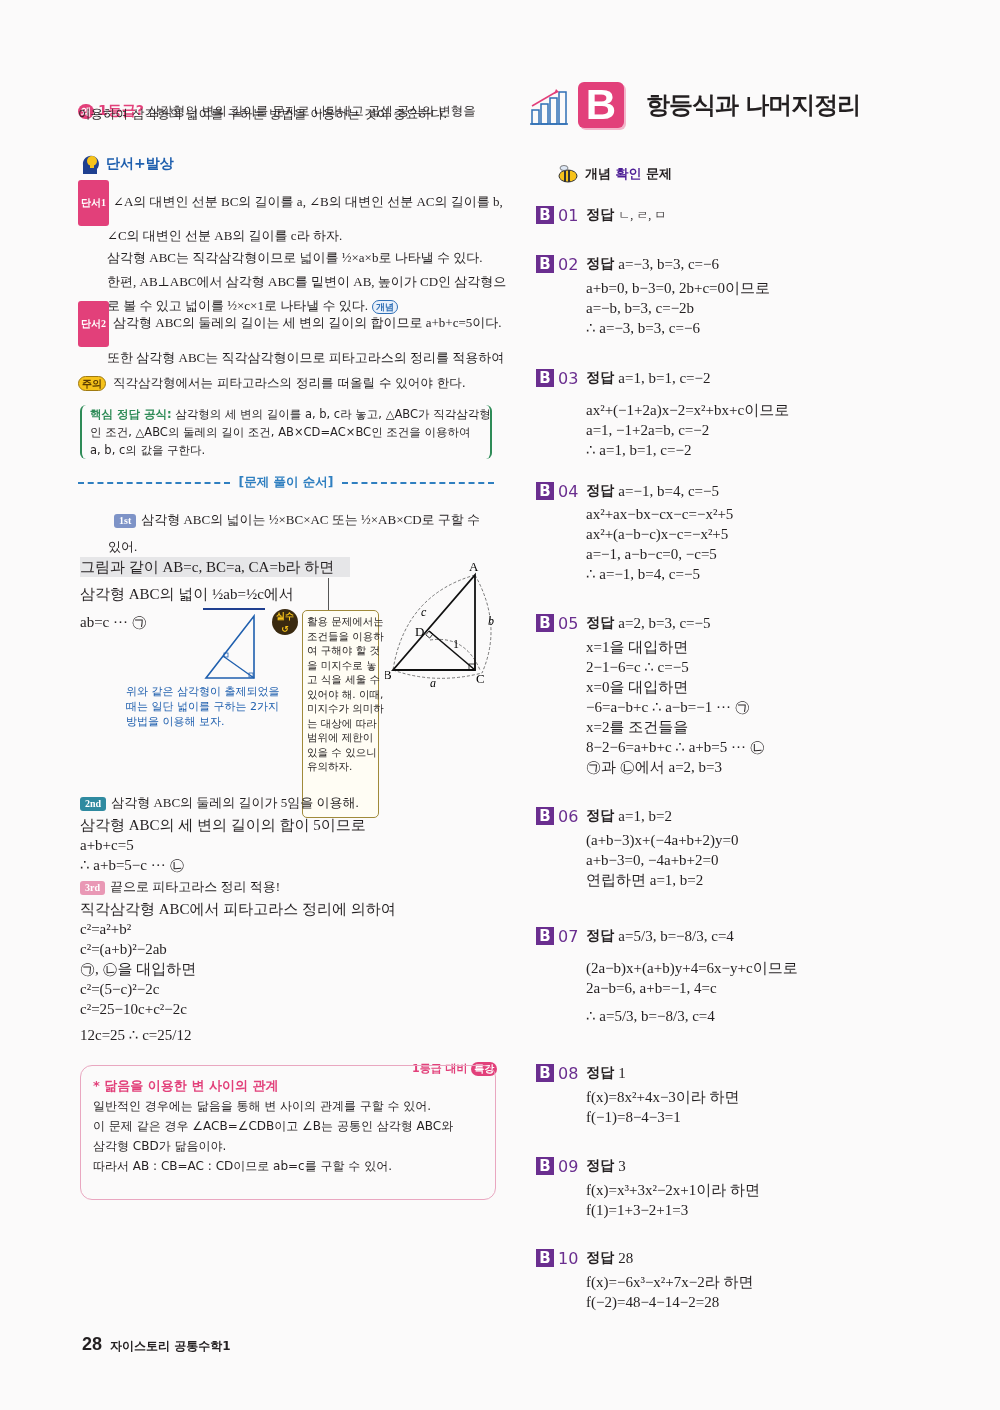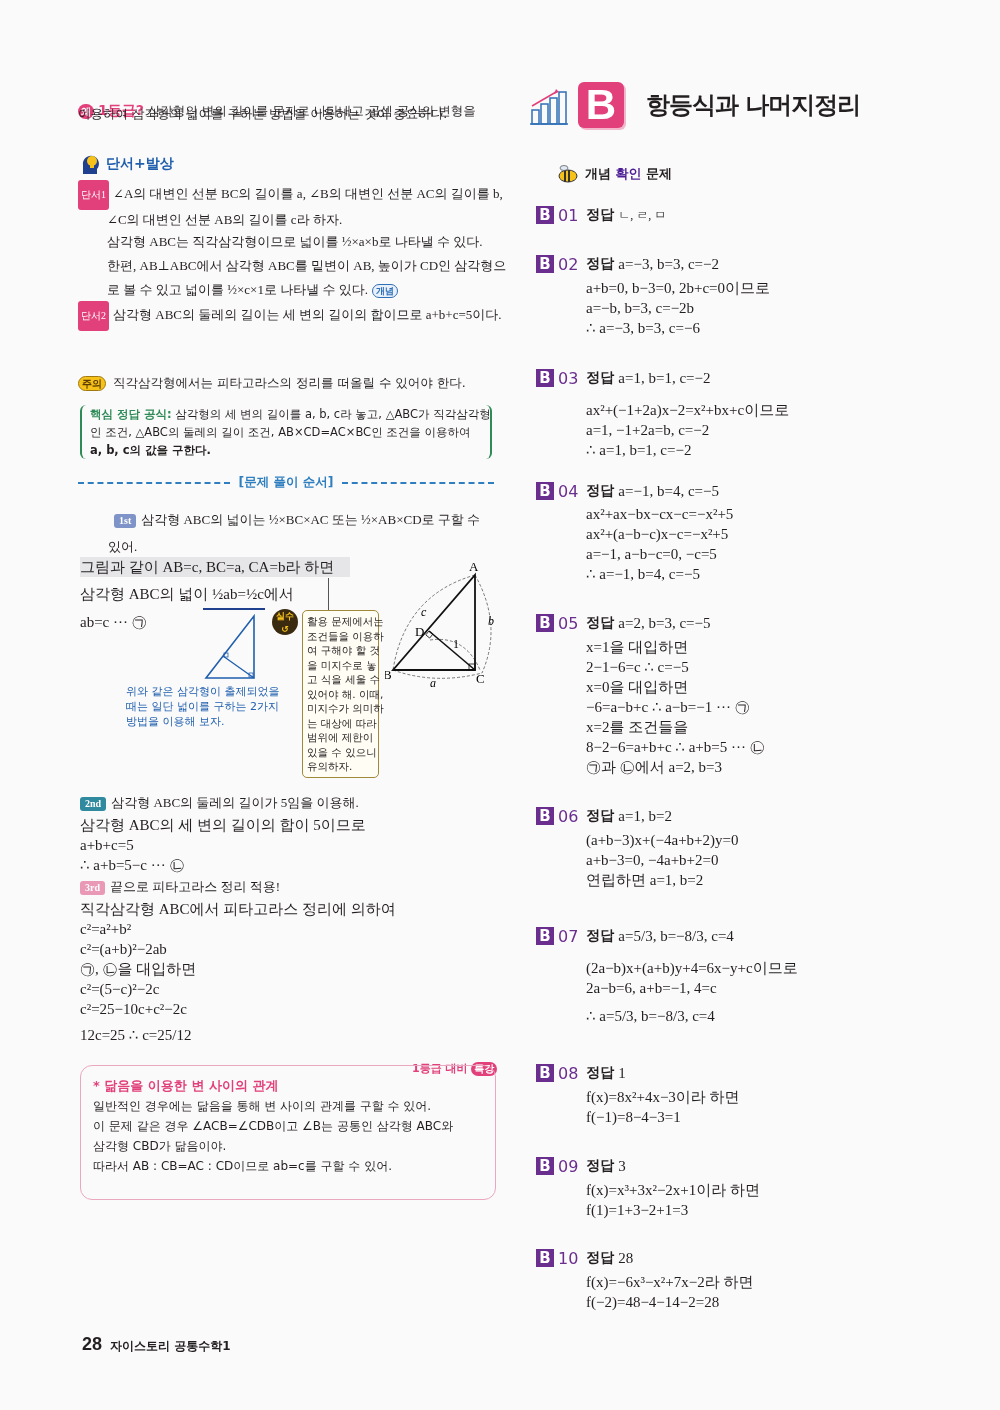--- a/index.html
+++ b/index.html
@@ -3,21 +3,21 @@
 <meta charset="utf-8">
 <style>
   * { box-sizing: border-box; margin: 0; padding: 0; }
   body {
     width: 1000px; height: 1410px; background: #fbfafa; position: relative;
     font-family: "DejaVu Sans", sans-serif; color: #231f20; overflow: hidden;
   }
   .abs { position: absolute; }
   .line { font-size: 12.5px; line-height: 20px; white-space: nowrap; }
   .sline { font-family: "Liberation Serif", "DejaVu Serif", serif; font-size: 15px; line-height: 20px; white-space: nowrap; }
-  .badge-pink { display:inline-block; background:#e2407a; color:#fff; font-size:10px; font-weight:normal; padding:8px 3px; border-radius:3px; line-height:14px; margin-right:4px; }
+  .badge-pink { display:inline-block; background:#e2407a; color:#fff; font-size:10px; font-weight:bold; padding:16px 3px; border-radius:3px; line-height:14px; margin-right:4px; }
   .step-badge { display:inline-block; color:#fff; font-size:10px; font-weight:bold; padding:0 5px; border-radius:3px; line-height:14px; margin-right:5px; }
   .circle-tag { display:inline-block; border:1px solid #2f6fb5; color:#2f6fb5; border-radius:9px; font-size:9px; font-weight:bold; padding:0 3px; line-height:12px; margin-left:4px; background:#e8f0fb; }
   .bnum { display:inline-block; background:#6a2e8f; color:#fff; font-weight:bold; font-size:15px; width:18px; height:18px; line-height:18px; text-align:center; margin-right:4px; }
   .qnum { color:#6a2e8f; font-size:16px; margin-right:8px; }
   .jd { font-weight:bold; font-size:14px; margin-right:4px; }
   .sol { position:absolute; left:586px; }
 </style>
 </head>
 <body>
 
@@ -46,33 +46,34 @@
   <div class="sline" style="font-size:13px;padding-left:29px;margin-top:4px;">한편, AB⊥ABC에서 삼각형 ABC를 밑변이 AB, 높이가 CD인 삼각형으</div>
   <div class="sline" style="font-size:13px;padding-left:29px;margin-top:4px;">
     <span>로 볼 수 있고 넓이를 ½×c×1로 나타낼 수 있다.</span><span class="circle-tag">개념</span>
   </div>
 </div>
 
 <div class="abs" style="left:78px;top:301px;">
   <div class="sline" style="font-size:13px;">
     <span class="badge-pink">단서2</span><span>삼각형 ABC의 둘레의 길이는 세 변의 길이의 합이므로 a+b+c=5이다.</span>
   </div>
+  <div class="sline" style="font-size:13px;padding-left:29px;margin-top:1px;">또한 삼각형 ABC는 직각삼각형이므로 피타고라스의 정리를 적용하여</div>
 </div>
 
 <div class="abs line" style="left:78px;top:373px;">
   <span style="display:inline-block;background:#f6c21a;color:#5a3a00;border:1px solid #a07a10;border-radius:9px;font-size:10px;font-weight:bold;padding:0 3px;line-height:13px;margin-right:3px;">주의</span>
   <span>직각삼각형에서는 피타고라스의 정리를 떠올릴 수 있어야 한다.</span>
 </div>
 
 <div class="abs" style="left:80px;top:405px;width:412px;height:54px;border-left:2px solid #2e8b57;border-right:2px solid #2e8b57;border-radius:6px;padding:0 8px;">
   <div class="line" style="font-size:11.5px;line-height:18px;">
     <span style="color:#2e8b57;font-weight:bold;">핵심 정답 공식:</span> <span>삼각형의 세 변의 길이를 a, b, c라 놓고, △ABC가 직각삼각형</span>
   </div>
   <div class="line" style="font-size:11.5px;line-height:18px;">인 조건, △ABC의 둘레의 길이 조건, AB×CD=AC×BC인 조건을 이용하여</div>
-  <div class="line" style="font-size:11.5px;line-height:18px;font-weight:bold;">a, b, c의 값을 구한다.</div>
+  <div class="line" style="font-size:11.5px;line-height:18px;">a, b, c의 값을 구한다.</div>
 </div>
 
 <div class="abs" style="left:78px;top:474px;width:416px;display:flex;align-items:center;">
   <div style="flex:1;border-top:2px dashed #2f7fc0;"></div>
   <span style="color:#2f7fc0;font-weight:bold;font-size:12.5px;margin:0 8px;">[문제 풀이 순서]</span>
   <div style="flex:1;border-top:2px dashed #2f7fc0;"></div>
 </div>
 
 <div class="abs" style="left:78px;top:510px;">
   <div class="sline" style="font-size:13px;margin-left:36px;">
@@ -95,21 +96,21 @@
 </svg>
 <div class="abs" style="left:126px;top:684px;color:#1f5fae;font-size:11px;line-height:15px;">
   <div>위와 같은 삼각형이 출제되었을</div>
   <div>때는 일단 넓이를 구하는 2가지</div>
   <div>방법을 이용해 보자.</div>
 </div>
 
 <div class="abs" style="left:272px;top:609px;width:26px;height:26px;border-radius:50%;background:#3a2a10;color:#f6c21a;font-size:9px;font-weight:bold;text-align:center;line-height:13px;padding-top:1px;">
   <span>실수</span><br>↺
 </div>
-<div class="abs" style="left:302px;top:610px;width:77px;height:168px;border:1.5px solid #a08a3a;border-radius:5px;background:#fffdf4;padding:3px 4px;font-size:10.5px;line-height:14.5px;white-space:nowrap;">
+<div class="abs" style="left:302px;top:610px;width:77px;height:208px;border:1.5px solid #a08a3a;border-radius:5px;background:#fffdf4;padding:3px 4px;font-size:10.5px;line-height:14.5px;white-space:nowrap;">
   <div>활용 문제에서는</div>
   <div>조건들을 이용하</div>
   <div>여 구해야 할 것</div>
   <div>을 미지수로 놓</div>
   <div>고 식을 세울 수</div>
   <div>있어야 해. 이때,</div>
   <div>미지수가 의미하</div>
   <div>는 대상에 따라</div>
   <div>범위에 제한이</div>
   <div>있을 수 있으니</div>
@@ -206,21 +207,21 @@
   <span class="bnum">B</span>
   <span class="qnum">01</span>
   <span class="jd">정답</span>
   <span class="sline" style="font-size:12px;">ㄴ, ㄹ, ㅁ</span>
 </div>
 
 <div class="abs" style="left:536px;top:254px;display:flex;align-items:center;">
   <span class="bnum">B</span>
   <span class="qnum">02</span>
   <span class="jd">정답</span>
-  <span class="sline">a=−3, b=3, c=−2</span>
+  <span class="sline">a=−3, b=3, c=−6</span>
 </div>
 <div class="sol" style="top:278px;">
   <div class="sline">a+b=0, b−3=0, 2b+c=0이므로</div>
   <div class="sline">a=−b, b=3, c=−2b</div>
   <div class="sline">∴ a=−3, b=3, c=−6</div>
 </div>
 
 <div class="abs" style="left:536px;top:368px;display:flex;align-items:center;">
   <span class="bnum">B</span>
   <span class="qnum">03</span>

